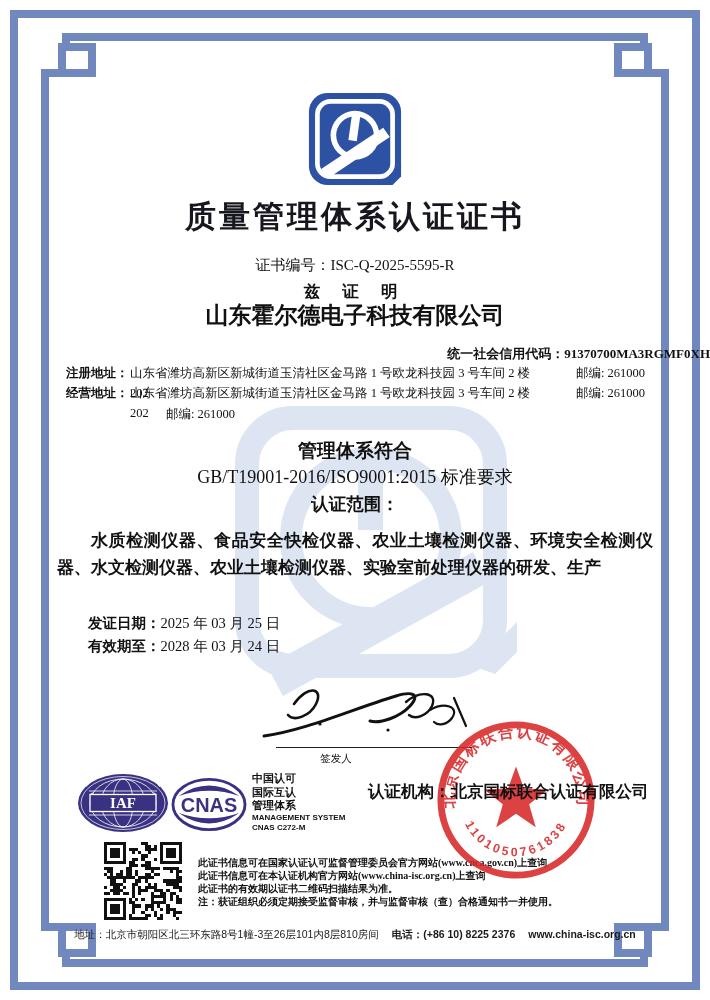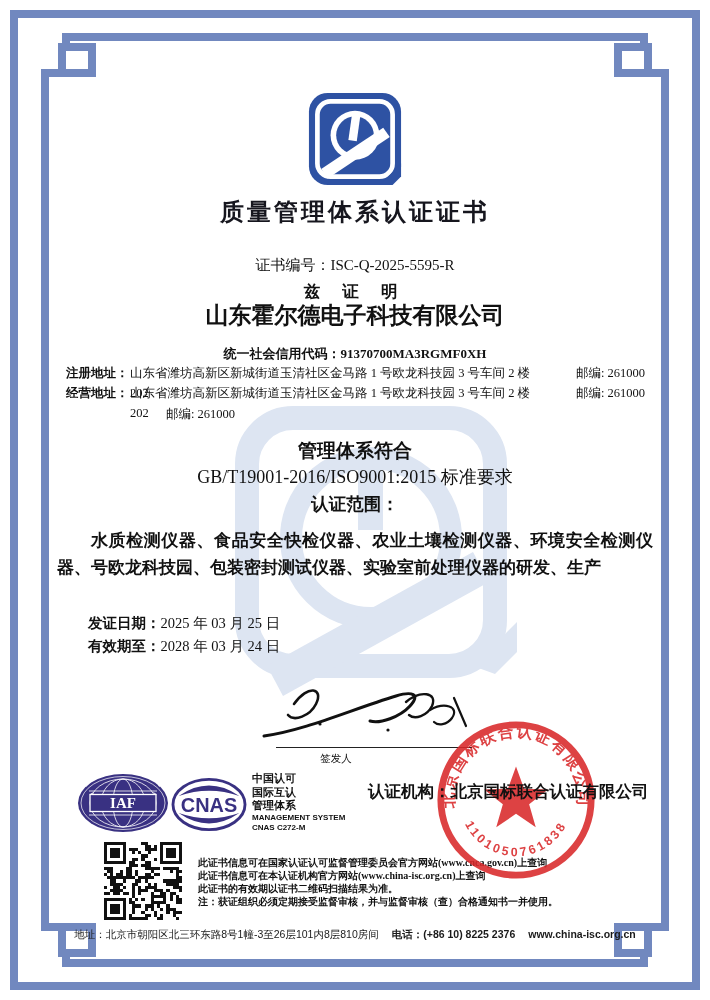--- a/index.html
+++ b/index.html
@@ -6,25 +6,25 @@
   .page{position:relative;width:710px;height:1000px;background:#fff;overflow:hidden;
         font-family:"Liberation Serif","DejaVu Serif",serif;color:#111;}
   .abs{position:absolute;}
   .ctr{left:0;right:0;text-align:center;}
 
   .borderframe{left:0;top:0;z-index:0;}
   .watermark{left:205px;top:400px;z-index:0;}
 
   .toplogo{left:307px;top:92px;z-index:1;}
 
-  .title{top:196px;font-size:24px;letter-spacing:3px;font-weight:bold;color:#16161e;z-index:1;font-family:Liberation Serif, serif;}
+  .title{top:196px;font-size:31px;letter-spacing:3px;font-weight:bold;color:#16161e;z-index:1;font-family:Liberation Serif, serif;}
   .certno{top:256px;font-size:15px;z-index:1;}
   .hereby{top:281px;font-size:16.5px;font-weight:bold;letter-spacing:9px;z-index:1;}
   .company{top:300px;font-size:23px;font-weight:bold;z-index:1;}
-  .creditcode{top:345px;font-size:13px;font-weight:bold;z-index:1;}
+  .creditcode{top:345px;font-size:13px;font-weight:bold;z-index:1;text-align:right;}
 
   .addr-row{left:66px;width:579px;top:0;display:flex;font-size:12.5px;line-height:20px;z-index:1;}
   .addr-row .lbl{font-weight:bold;white-space:nowrap;width:64px;flex:none;}
   .addr-row .txt{flex:1;}
   .addr-row .zip{flex:none;width:76px;text-align:right;padding-left:29px;}
   .addr-row-3 .txt{padding-left:34px;}
 
   .sysline{top:438px;font-size:19px;font-weight:bold;z-index:1;}
   .stdline{top:465px;font-size:18px;z-index:1;}
   .scopelabel{top:492px;font-size:17.5px;font-weight:bold;z-index:1;}
@@ -124,21 +124,21 @@
     <span class="zip">邮编: 261000</span>
   </div>
   <div class="abs addr-row addr-row-3" style="top:404px">
     <span class="lbl"></span>
     <span class="zip">邮编: 261000</span>
   </div>
 
   <div class="abs ctr sysline">管理体系符合</div>
   <div class="abs ctr stdline">GB/T19001-2016/ISO9001:2015 标准要求</div>
   <div class="abs ctr scopelabel">认证范围：</div>
-  <div class="abs scopetext">水质检测仪器、食品安全快检仪器、农业土壤检测仪器、环境安全检测仪器、号欧龙科技园、包装密封测试仪器、实验室前处理仪器的研发、生产</div>
+  <div class="abs scopetext">水质检测仪器、食品安全快检仪器、农业土壤检测仪器、环境安全检测仪器、水文检测仪器、农业土壤检测仪器、实验室前处理仪器的研发、生产</div>
 
   <div class="abs dateline" style="top:612px">
     <span class="lbl">发证日期：</span><span>2025 年 03 月 25 日</span>
   </div>
   <div class="abs dateline" style="top:635px">
     <span class="lbl">有效期至：</span><span>2028 年 03 月 24 日</span>
   </div>
 
   <svg class="abs sigsvg" width="220" height="64" viewBox="0 0 220 64" fill="none" stroke="#111" stroke-linecap="round">
     <path d="M36,24 C50,4 66,8 58,24 C52,36 36,42 30,35" stroke-width="2.6"></path>

